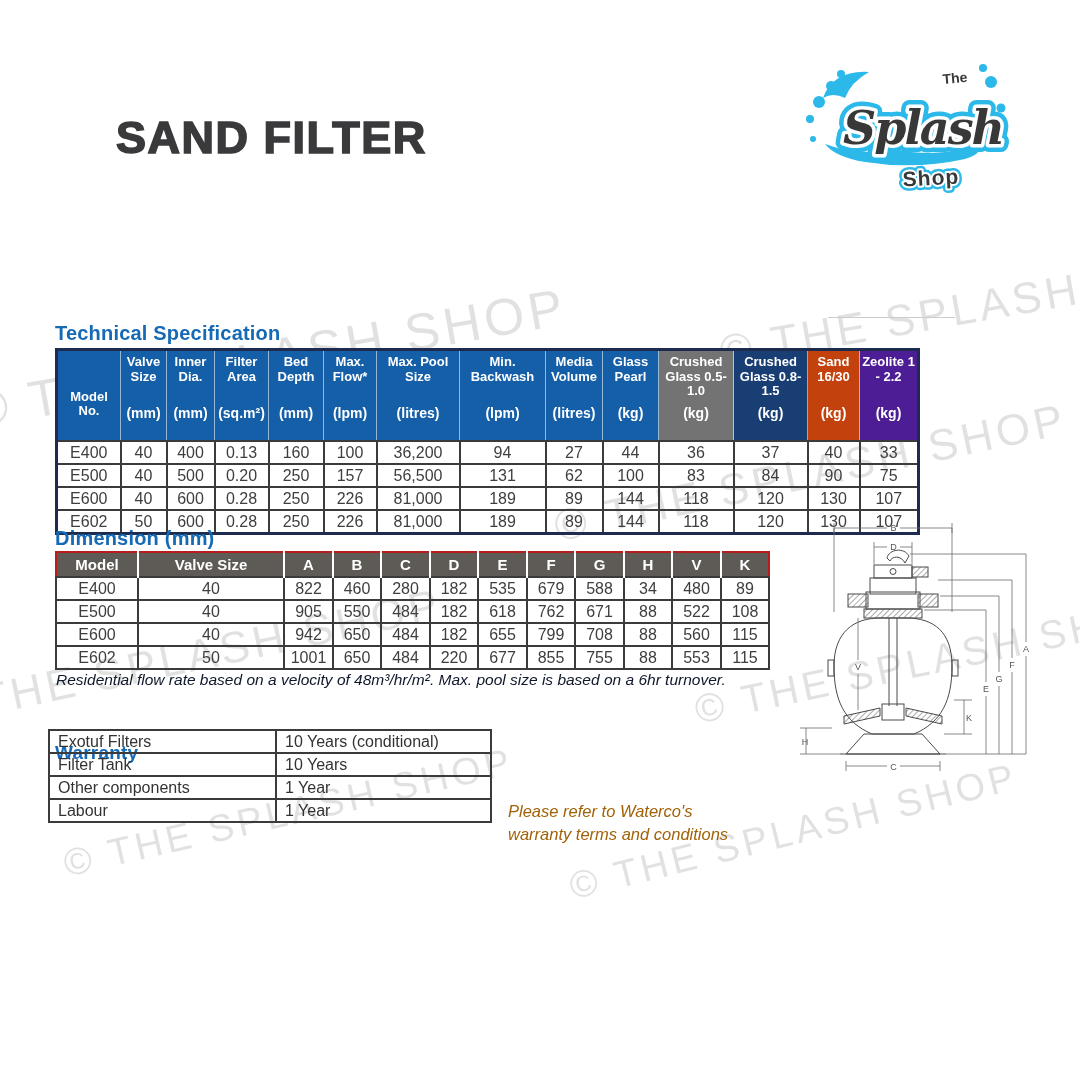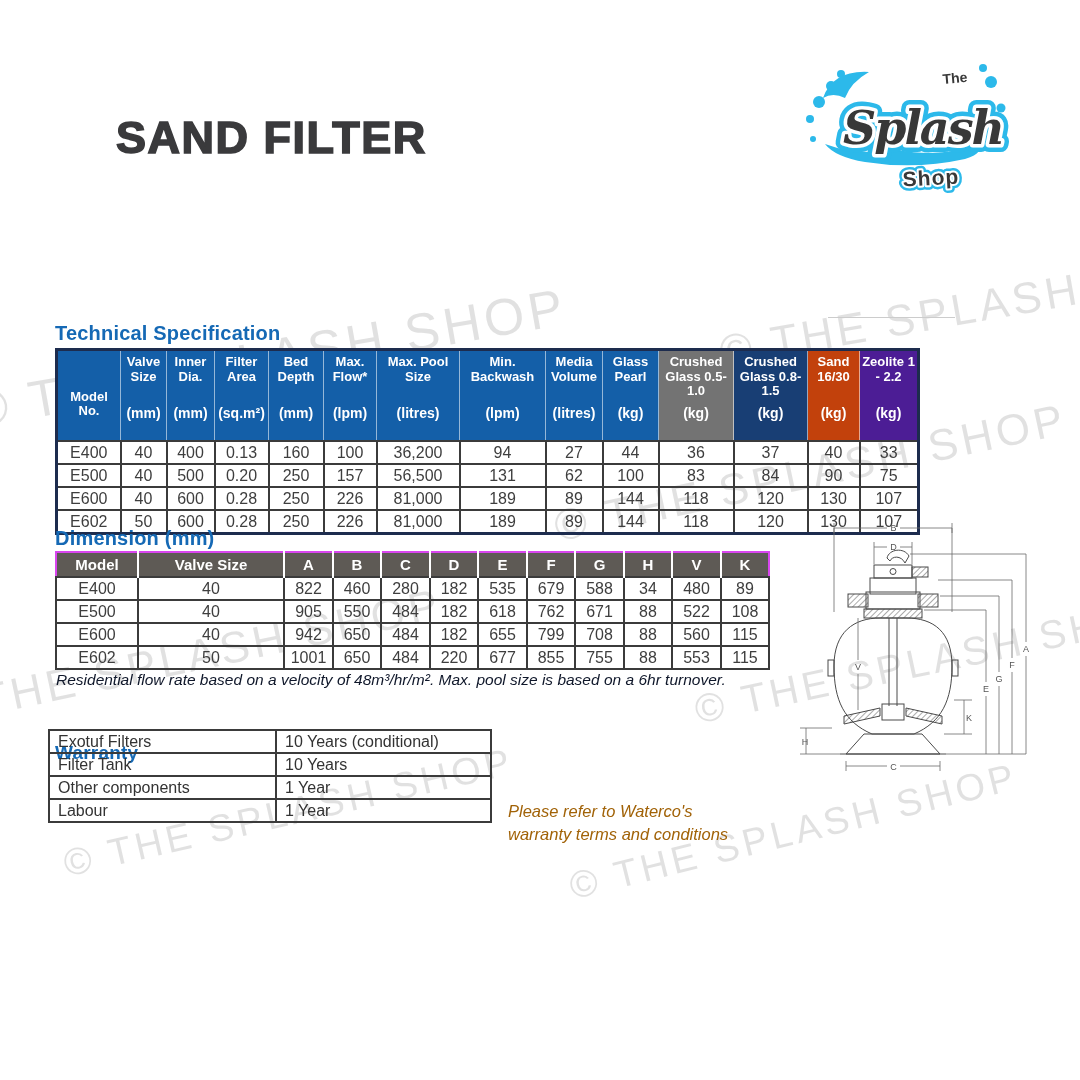--- a/index.html
+++ b/index.html
@@ -26,21 +26,21 @@
   .spec th.navy1{background:#183e74;}
   .spec th.navy2{background:#c2410c;}
   .spec th.navy3{background:#4c1d95;}
   .hwrap{display:flex;flex-direction:column;justify-content:space-between;align-items:center;
          height:66px;padding:4px 1px 3px;}
   .hwrap.nounit{justify-content:center;margin-top:16px;}
   .hname{font-size:13px;font-weight:bold;line-height:14.5px;}
   .hunit{font-size:14px;font-weight:bold;}
   .spec td{border:2px solid #3b3b3b;text-align:center;font-size:16px;color:#3e3e3e;height:21px;padding:0;}
   
-  .dim{left:55px;top:551px;width:713px;border:2px solid #d946ef;}
+  .dim{left:55px;top:551px;width:713px;border:2px solid #b91c1c;}
   .dim th{background:#5e5a55;color:#fff;font-size:15px;font-weight:bold;height:23px;
           border-left:2px solid #fff;padding:0;}
   .dim th:first-child{border-left:none;}
   .dim td{border:2px solid #3b3b3b;text-align:center;font-size:16px;color:#3e3e3e;height:21px;padding:0;}
   .footnote{position:absolute;left:56px;top:671px;font-style:italic;font-size:15.5px;color:#0f172a;}
   
   .warranty{left:48px;top:729px;width:442px;border:2px solid #333;}
   .warranty td{border:2px solid #3b3b3b;font-size:16px;color:#333;height:21px;padding:0 0 0 8px;text-align:left;}
   .note{position:absolute;left:508px;top:800px;font-style:italic;font-size:16.5px;color:#a16207;line-height:23px;}
   

